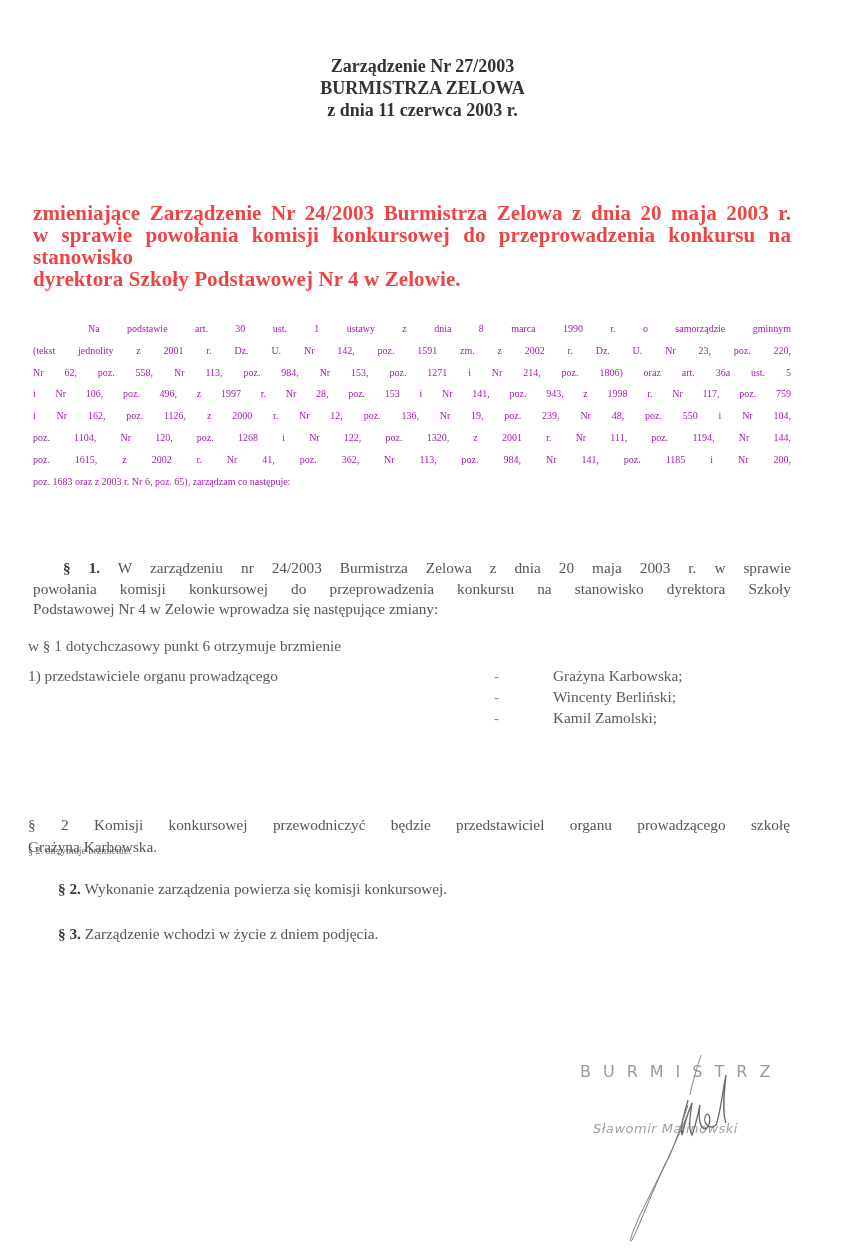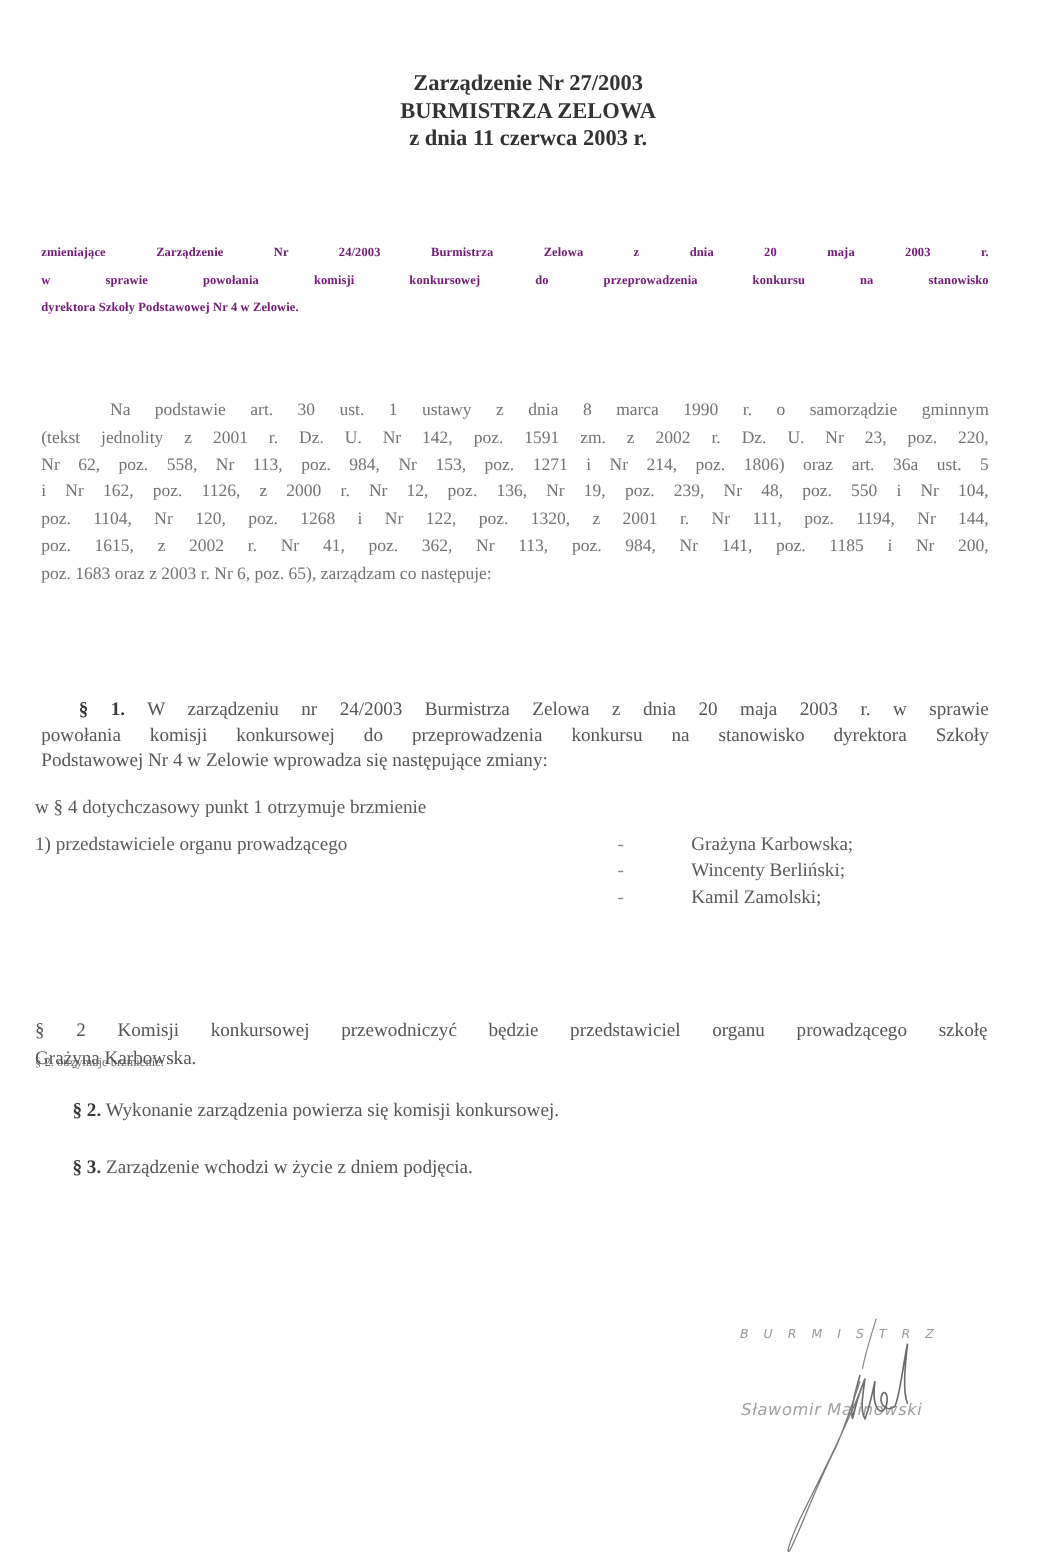--- a/index.html
+++ b/index.html
@@ -8,29 +8,29 @@
       font-family: "Liberation Serif", "DejaVu Serif", serif;
       color: #4a4a4a;
     }
     .header {
       position: absolute; top: 55px; left: 0; width: 845px;
       text-align: center; font-weight: bold; font-size: 18px; line-height: 22px;
       color: #333333;
     }
     .header .line { display: block; }
     .subject {
-      position: absolute; top: 192px; left: 33px; width: 758px;
-      font-weight: bold; font-size: 10px; line-height: 22px; color: #701a75;
+      position: absolute; top: 202px; left: 33px; width: 758px;
+      font-weight: bold; font-size: 21px; line-height: 22px; color: #ef4444;
       text-align: justify; letter-spacing: 0.1px;
     }
     .subject .line { display: block; }
     .subject .line.j { text-align: justify; text-align-last: justify; }
     .basis {
       position: absolute; top: 318px; left: 33px; width: 758px;
-      font-size: 14px; line-height: 21.8px; color: #737373;
+      font-size: 10px; line-height: 21.8px; color: #a21caf;
     }
     .basis .line { display: block; text-align: justify; text-align-last: justify; white-space: nowrap; }
     .basis .line.last { text-align-last: left; }
     .basis .line.first { padding-left: 55px; }
     .par1 {
       position: absolute; top: 558px; left: 33px; width: 758px;
       font-size: 15.3px; line-height: 20.5px; color: #555555;
     }
     .par1 .line { display: block; text-align: justify; text-align-last: justify; }
     .par1 .line.first { padding-left: 30px; }
@@ -43,22 +43,22 @@
     .member-dash { position: absolute; left: 466px; color: #888888; }
     .member-name { position: absolute; left: 525px; }
     .par2-head { position: absolute; top: 801px; left: 28px; font-size: 10px; color: #6a6a6a; margin-top: 44px; }
     .par2-body { position: absolute; top: 802px; left: 28px; width: 762px; font-size: 15.3px; line-height: 22px; color: #555555; }
     .par2-body .line { display: block; }
     .par2-body .line.j { text-align: justify; text-align-last: justify; margin-top: 12px; }
     .para-exec { position: absolute; top: 880px; left: 58px; font-size: 15.3px; color: #555555; }
     .para-effect { position: absolute; top: 925px; left: 58px; font-size: 15.3px; color: #555555; }
     .stamp { position: absolute; top: 1055px; left: 580px; width: 230px; height: 190px; }
     .stamp-title {
-      position: absolute; top: 7px; left: 12px; font-family: "DejaVu Sans", sans-serif;
-      font-size: 10px; letter-spacing: 12px; color: #9a9a9a; font-style: italic;
+      position: absolute; top: 7px; left: 0; font-family: "DejaVu Sans", sans-serif;
+      font-size: 16px; letter-spacing: 12px; color: #9a9a9a;
     }
     .stamp-name {
       position: absolute; top: 66px; left: 13px; font-family: "DejaVu Sans", sans-serif;
       font-style: italic; font-size: 13px; color: #a0a0a0; letter-spacing: 0.5px;
     }
     .signature { position: absolute; top: 0; left: 0; width: 230px; height: 190px; }
   </style>
 </head>
 <body>
 
@@ -71,33 +71,34 @@
 <div class="subject">
   <span class="line j">zmieniające Zarządzenie Nr 24/2003 Burmistrza Zelowa z dnia 20 maja 2003 r.</span>
   <span class="line j">w sprawie powołania komisji konkursowej do przeprowadzenia konkursu na stanowisko</span>
   <span class="line">dyrektora Szkoły Podstawowej Nr 4 w Zelowie.</span>
 </div>
 
 <div class="basis">
   <span class="line first">Na podstawie art. 30 ust. 1 ustawy z dnia 8 marca 1990 r. o samorządzie gminnym</span>
   <span class="line">(tekst jednolity z 2001 r. Dz. U. Nr 142, poz. 1591 zm. z 2002 r. Dz. U. Nr 23, poz. 220,</span>
   <span class="line">Nr 62, poz. 558, Nr 113, poz. 984, Nr 153, poz. 1271 i Nr 214, poz. 1806) oraz art. 36a ust. 5</span>
+  <span class="line">i Nr 106, poz. 496, z 1997 r. Nr 28, poz. 153 i Nr 141, poz. 943, z 1998 r. Nr 117, poz. 759</span>
   <span class="line">i Nr 162, poz. 1126, z 2000 r. Nr 12, poz. 136, Nr 19, poz. 239, Nr 48, poz. 550 i Nr 104,</span>
   <span class="line">poz. 1104, Nr 120, poz. 1268 i Nr 122, poz. 1320, z 2001 r. Nr 111, poz. 1194, Nr 144,</span>
   <span class="line">poz. 1615, z 2002 r. Nr 41, poz. 362, Nr 113, poz. 984, Nr 141, poz. 1185 i Nr 200,</span>
   <span class="line last">poz. 1683 oraz z 2003 r. Nr 6, poz. 65), zarządzam co następuje:</span>
 </div>
 
 <div class="par1">
   <span class="line first"><span class="bold">§ 1.</span> <span>W zarządzeniu nr 24/2003 Burmistrza Zelowa z dnia 20 maja 2003 r. w sprawie</span></span>
   <span class="line">powołania komisji konkursowej do przeprowadzenia konkursu na stanowisko dyrektora Szkoły</span>
   <span class="line last">Podstawowej Nr 4 w Zelowie wprowadza się następujące zmiany:</span>
 </div>
 
-<div class="point-intro">w § 4 dotychczasowy punkt 1 otrzymuje brzmienie</div>
+<div class="point-intro">w § 1 dotychczasowy punkt 6 otrzymuje brzmienie</div>
 
 <div class="members">
   <div class="member-row">
     <span class="member-label">1)  przedstawiciele organu prowadzącego</span>
     <span class="member-dash">-</span>
     <span class="member-name">Grażyna Karbowska;</span>
   </div>
   <div class="member-row">
     <span class="member-dash">-</span>
     <span class="member-name">Wincenty Berliński;</span>

